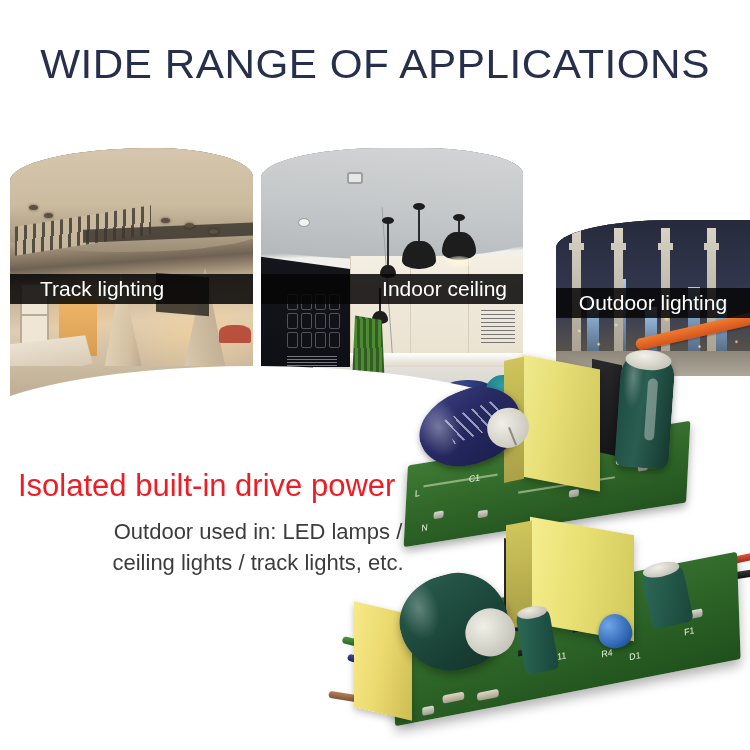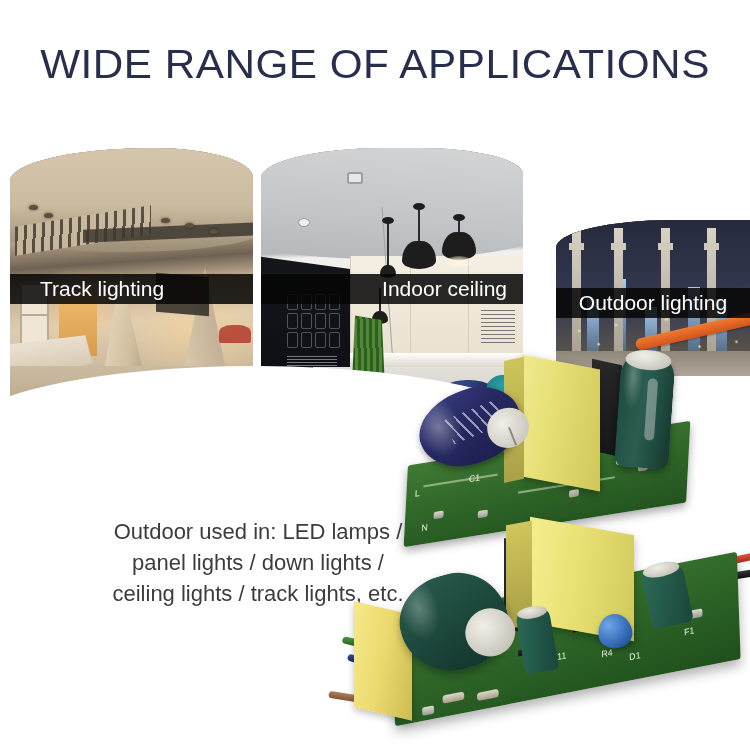--- a/index.html
+++ b/index.html
@@ -635,23 +635,23 @@
       </div>
       <div class="caption-bar">
         <span class="caption-text">Outdoor lighting</span>
       </div>
     </div>
 
     <div class="bottom-sweep"></div>
     <div class="sweep-2"></div>
   </div>
 
+  <div class="headline-red">Isolated built-in drive power</div>
   <div class="subcopy">
     <div>Outdoor used in: LED lamps /</div>
-    <div>panel lights / down lights /</div>
     <div>ceiling lights / track lights, etc.</div>
   </div>
 
   <div class="board" id="board-upper">
     <div class="pcb">
       <span class="trace" style="left:6%;  top:28%; width:26%;"></span>
       <span class="trace" style="left:40%; top:54%; width:34%;"></span>
       <span class="pad" style="left:10%; top:62%;"></span>
       <span class="pad" style="left:26%; top:70%;"></span>
       <span class="pad" style="left:58%; top:62%;"></span>

